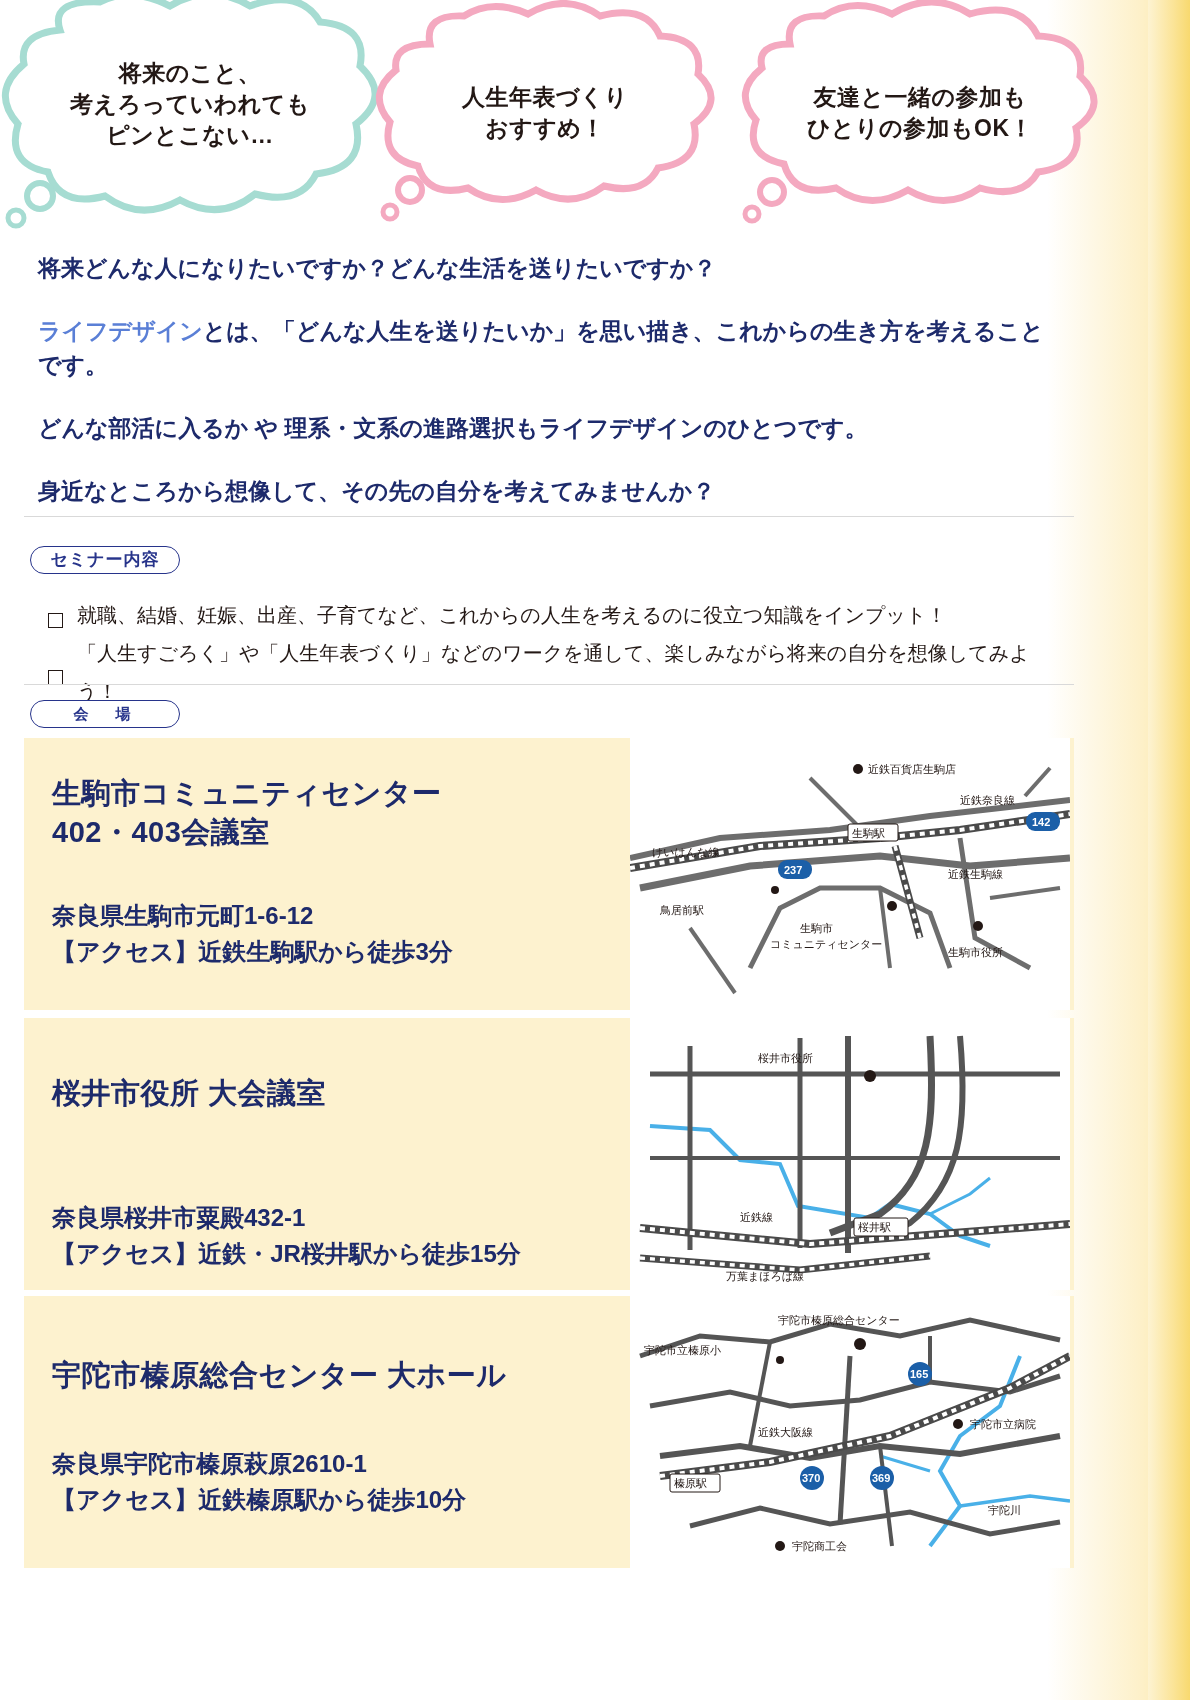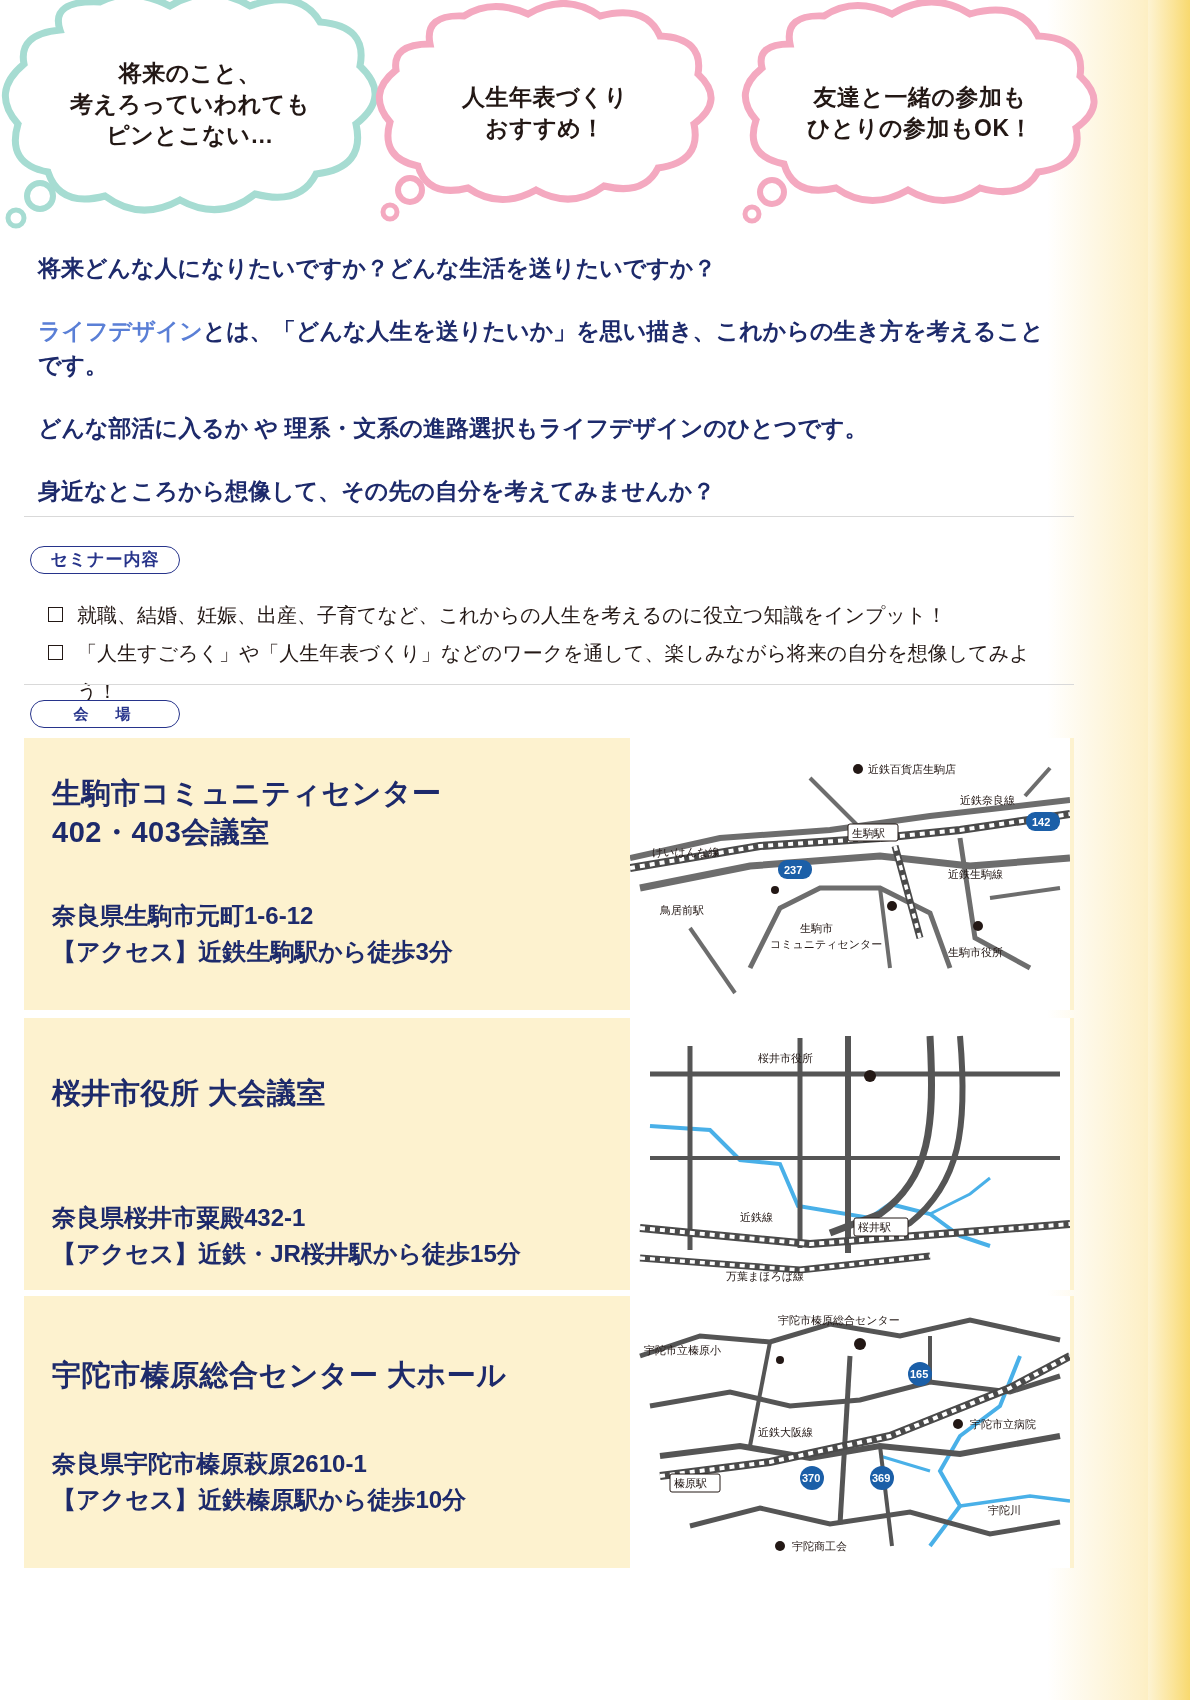--- a/index.html
+++ b/index.html
@@ -91,21 +91,21 @@
 
   .bullets {
     position: absolute;
     left: 48px;
     top: 596px;
     width: 1010px;
     color: #231815;
     font-size: 20px;
     line-height: 1.9;
   }
-  .bullet-row { display: flex; align-items: flex-start; }
+  .bullet-row { display: flex; align-items: center; }
   .bullet-box {
     width: 13px; height: 13px;
     border: 1.5px solid #231815;
     margin: 11px 14px 0 0;
     flex: 0 0 auto;
   }
 
   
   .venue {
     position: absolute;

